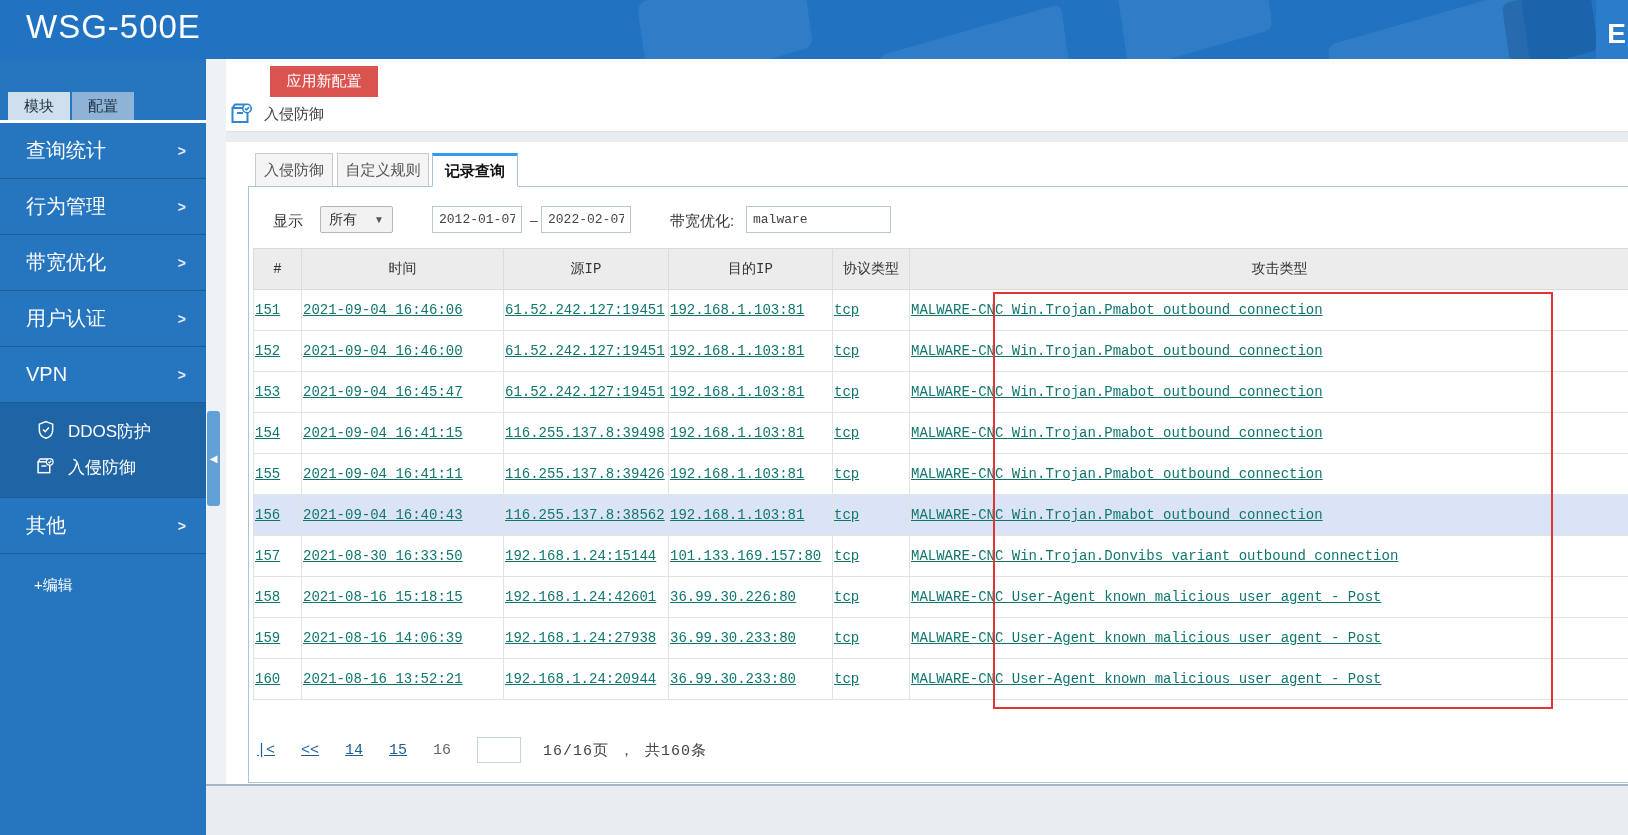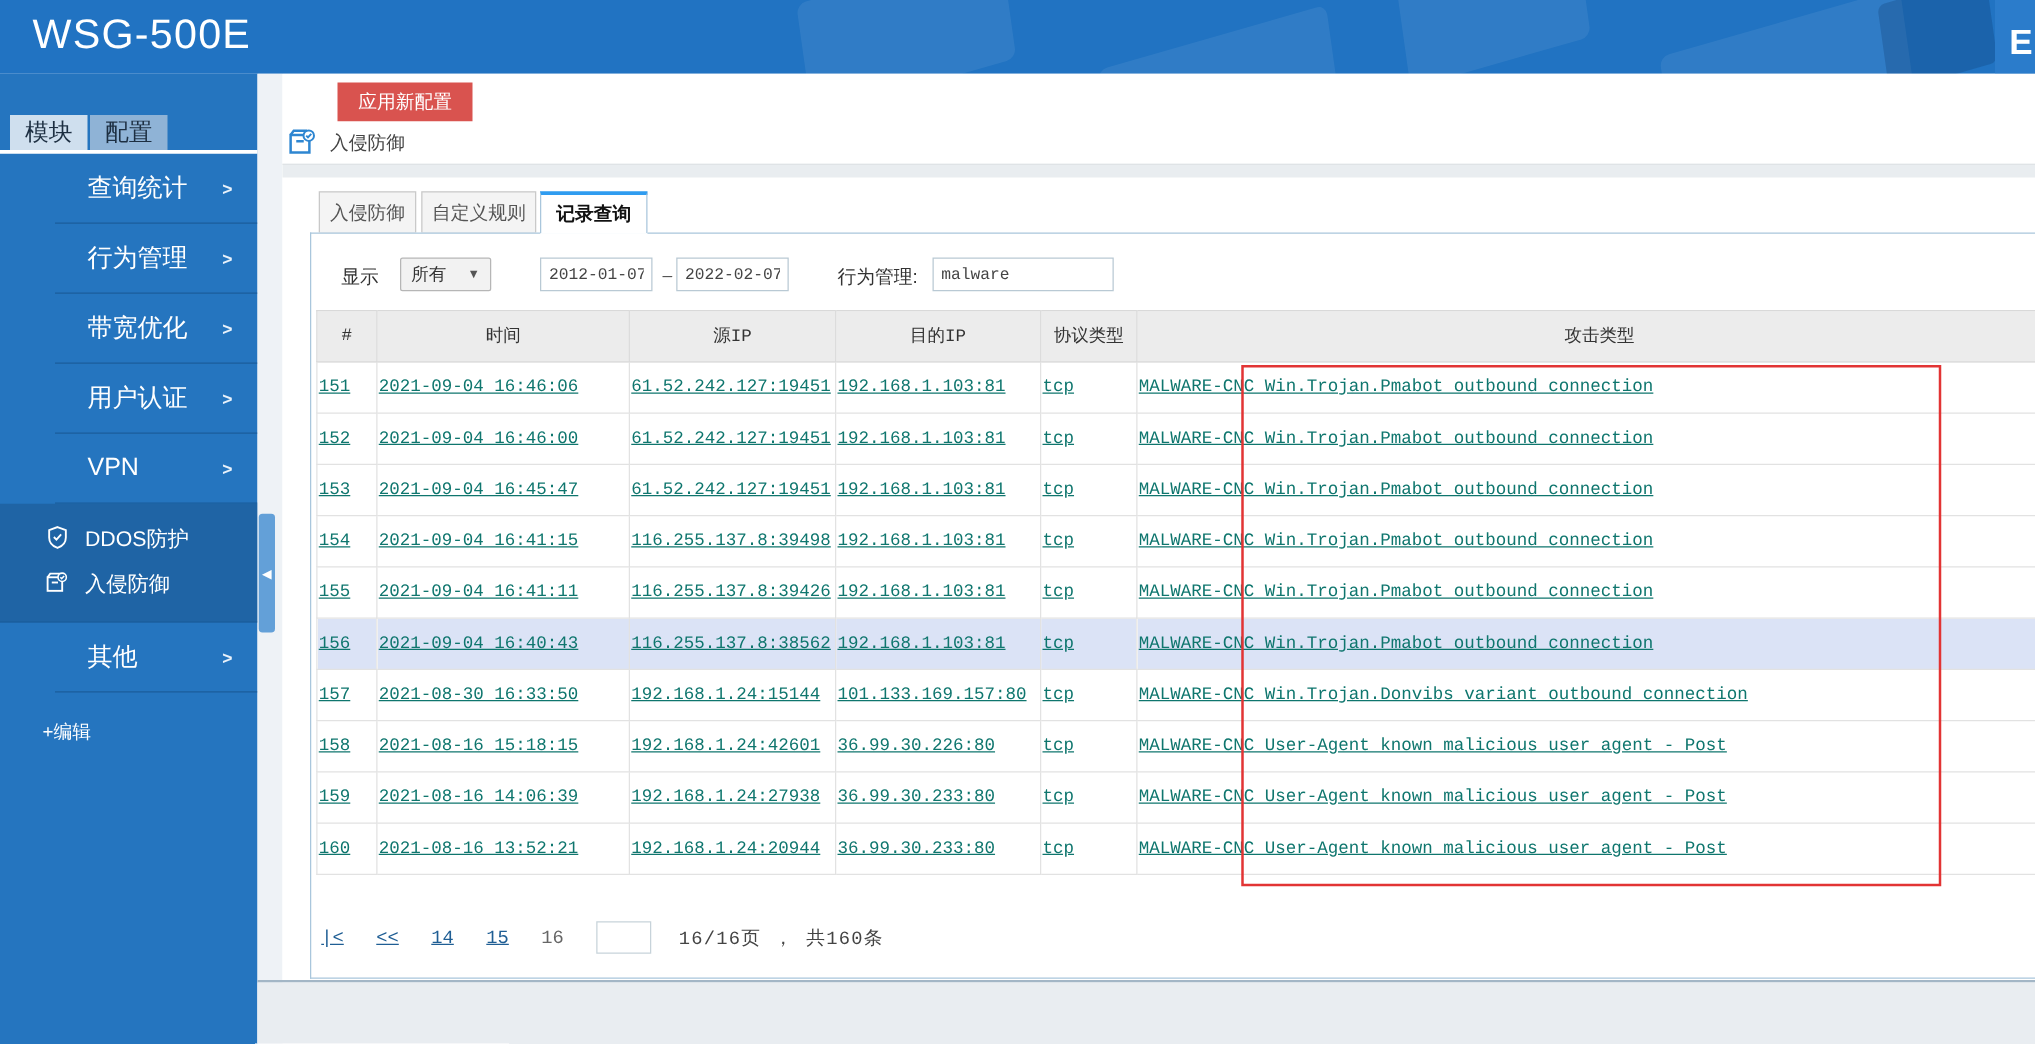--- a/index.html
+++ b/index.html
@@ -12,27 +12,27 @@
   .key{position:absolute;background:rgba(255,255,255,0.07);border-radius:8px;transform:rotate(-16deg) skewX(-8deg);}
   .keydark{position:absolute;background:rgba(8,45,90,0.22);transform:rotate(-16deg) skewX(-8deg);border-radius:6px;}
   #hdr-right-block{position:absolute;right:0;top:0;width:32px;height:59px;background:#2b7ccb;}
   #app-title{position:absolute;left:26px;top:8px;color:#fff;font-size:33px;font-weight:normal;letter-spacing:1px;}
   #hdr-e{position:absolute;right:2px;top:18px;color:#fff;font-size:28px;font-weight:bold;}
 
   
   #sidebar{position:absolute;left:0;top:59px;width:206px;height:776px;background:#2575bf;color:#fff;}
   #side-tabs{position:absolute;left:8px;top:33px;height:28px;display:flex;}
   .side-tab{width:62px;height:28px;margin-right:2px;display:flex;align-items:center;justify-content:center;
-            font-size:19px;color:#1d2f42;cursor:pointer;}
+            font-size:15px;color:#1d2f42;cursor:pointer;}
   .side-tab.active{background:#cfdfee;}
   .side-tab.inactive{background:#8fb3d6;}
   #side-tabline{position:absolute;left:0;top:61px;width:206px;height:3px;background:#ffffff;}
   #side-menu{position:absolute;left:0;top:64px;width:206px;}
   .side-item{height:56px;display:flex;align-items:center;padding:0 20px 0 26px;
-             border-bottom:1px solid #1b5d9c;cursor:pointer;margin-left:44px;}
+             border-bottom:1px solid #1b5d9c;cursor:pointer;}
   .side-label{flex:1;font-size:20px;color:#fff;}
   .side-chev{font-size:14px;font-weight:bold;color:#e8f1fa;}
   #submenu{background:#1f64a5;padding:10px 0 12px 0;border-bottom:1px solid #1b5d9c;}
   .sub-item{height:36px;display:flex;align-items:center;padding-left:36px;cursor:pointer;font-size:17px;color:#fff;}
   .sub-item .sub-icon{width:22px;height:22px;margin-right:10px;display:inline-flex;}
   #side-edit{margin:22px 0 0 34px;font-size:15px;color:#fff;cursor:pointer;}
   #collapse-handle{position:absolute;left:207px;top:411px;width:13px;height:95px;background:#63a0d8;
                    border-radius:3px;display:flex;align-items:center;justify-content:center;cursor:pointer;}
   #collapse-handle span{color:#fff;font-size:10px;}
   #side-gap{position:absolute;left:206px;top:59px;width:20px;height:776px;background:#eef2f6;}
@@ -203,21 +203,21 @@
 
     <div id="panel">
       <span id="show-label" class="flt-label">显示</span>
       <div id="show-select">
         <span>所有</span>
         <span class="sel-chev">▼</span>
       </div>
       <input id="date-from" class="date-input" value="2012-01-07" style="">
       <span id="date-dash">–</span>
       <input id="date-to" class="date-input" value="2022-02-07" style="">
-      <span id="search-label" class="flt-label">行为管理:</span>
+      <span id="search-label" class="flt-label">带宽优化:</span>
       <input id="search-input" value="malware" style="">
 
       <table id="tbl">
         <colgroup>
           <col style="width:48px">
             <col style="width:202px">
             <col style="width:165px">
           <col style="width:164px">
             <col style="width:77px">
             <col>

